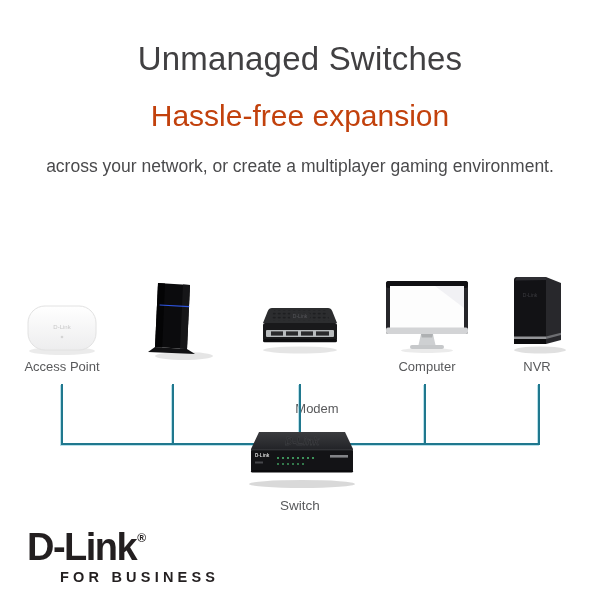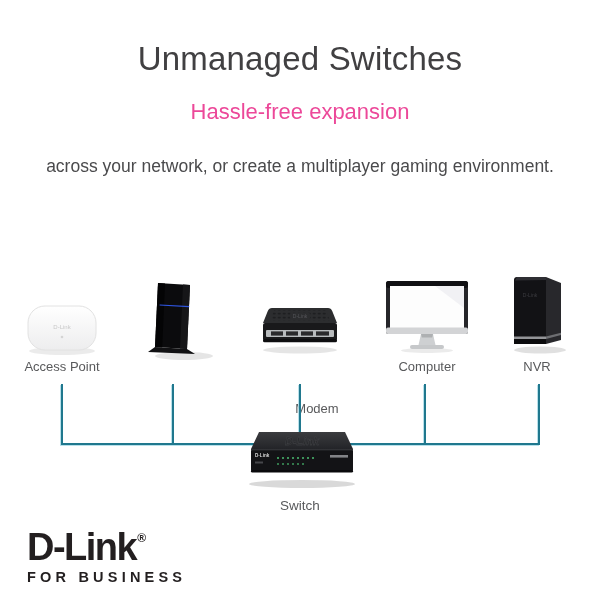--- a/index.html
+++ b/index.html
@@ -23,23 +23,23 @@
     font-size: 33px;
     font-weight: 400;
     color: #414042;
     letter-spacing: 0.2px;
   }
 
   .page-subtitle {
     position: absolute;
     top: 99px; left: 0; right: 0;
     text-align: center;
-    font-size: 22px;
+    font-size: 30px;
     font-weight: 400;
-    color: #ec4899;
+    color: #c2410c;
   }
 
   .description {
     position: absolute;
     top: 155px; left: 0; right: 0;
     text-align: center;
     font-size: 17.5px;
     line-height: 23.5px;
     color: #4a4a4c;
   }
@@ -102,20 +102,21 @@
     vertical-align: 18px;
     letter-spacing: 0;
     margin-left: 1px;
   }
   .logo-tagline {
     font-size: 14.5px;
     font-weight: 700;
     letter-spacing: 4.2px;
     margin-top: 2px;
     color: #231f20;
+    margin-left: 33px;
   }
 </style>
 </head>
 <body>
 
 <div class="canvas">
 
   <h1 class="page-title">Unmanaged Switches</h1>
   <h2 class="page-subtitle">Hassle-free expansion</h2>
 

